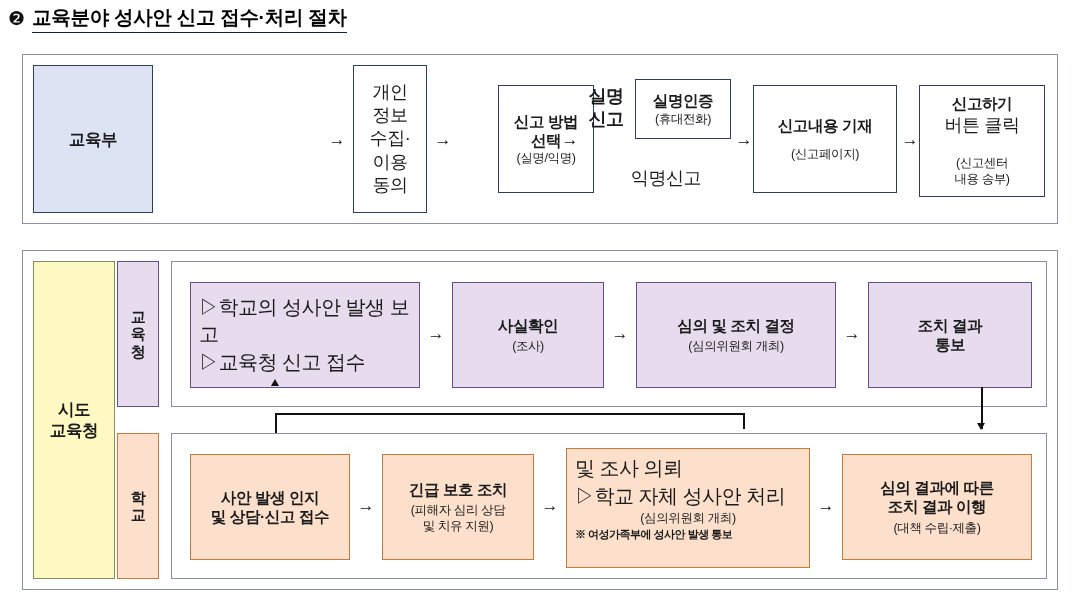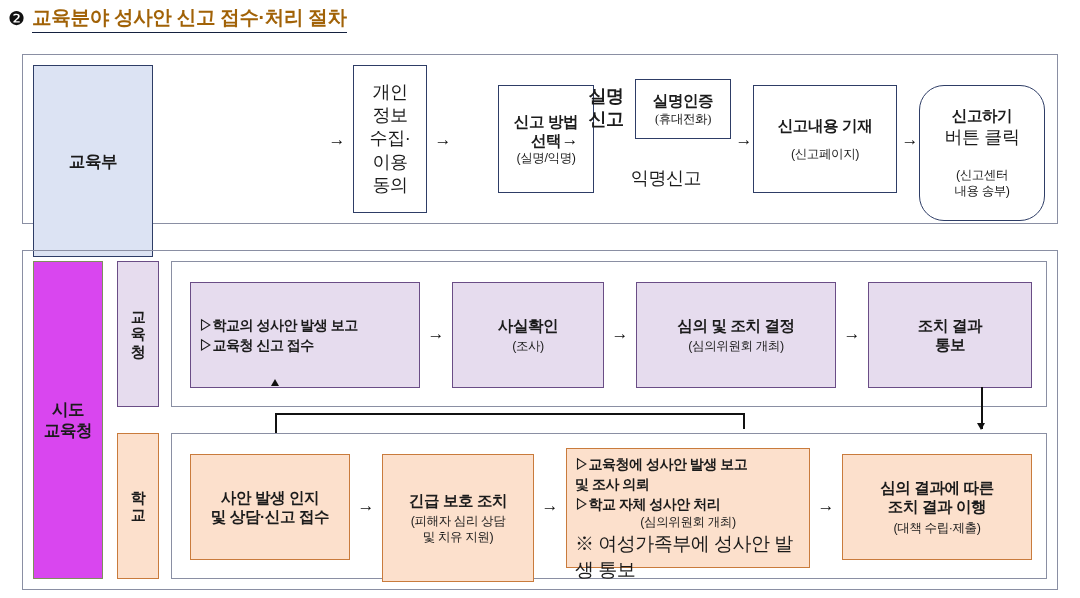--- a/index.html
+++ b/index.html
@@ -12,21 +12,21 @@
     overflow:hidden;
   }
   .title-row{
     position:absolute;left:8px;top:4px;
     display:flex;align-items:center;gap:7px;
   }
   .title-bullet{
     font-size:19px;line-height:1;color:#111;
   }
   .title-text{
-    font-size:19.5px;font-weight:bold;color:#a16207;
+    font-size:19.5px;font-weight:bold;color:#000000;
     letter-spacing:-0.3px;
     border-bottom:1.5px solid #14213f;
     padding-bottom:1px;
   }
 
   
   .sec-top{
     position:absolute;left:22px;top:54px;width:1036px;height:170px;
     border:1px solid #8a8fa3;
     box-sizing:border-box;
@@ -96,37 +96,37 @@
     border-left:4.5px solid transparent;border-right:4.5px solid transparent;
     border-bottom:7px solid #111;
   }
   .down-arrow-head{
     position:absolute;width:0;height:0;
     border-left:4.5px solid transparent;border-right:4.5px solid transparent;
     border-top:7px solid #111;
   }
   .bullet-line{
     display:flex;align-items:flex-start;gap:3px;
-    font-weight:bold;font-size:14px;line-height:1.35;letter-spacing:-0.5px;
+    font-weight:normal;font-size:20px;line-height:1.35;letter-spacing:-0.5px;
     width:100%;padding-left:8px;box-sizing:border-box;text-align:left;
   }
-  .bullet-line.plain{font-weight:normal;font-size:19px;}
+  .bullet-line.plain{font-weight:bold;font-size:11px;}
   .left-block{width:100%;display:flex;flex-direction:column;align-items:flex-start;gap:1px;}
 </style>
 </head>
 <body>
 
 <div class="title-row">
   <span class="title-bullet">❷</span>
   <span class="title-text">교육분야 성사안 신고 접수·처리 절차</span>
 </div>
 
 <div class="sec-top">
 
-  <div class="box b-blue" style="left:10px;top:10px;width:120px;height:192px;">
+  <div class="box b-blue" style="left:10px;top:10px;width:120px;height:148px;">
     <span class="t-b" style="font-size:16.5px;">교육부</span>
   </div>
 
 
   <div class="arrow" style="left:300px;top:75px;width:28px;height:20px;">→</div>
 
   <div class="box b-white" style="left:330px;top:10px;width:74px;height:148px;">
     <span class="t-n">개인</span>
     <span class="t-n">정보</span>
     <span class="t-n">수집·</span>
@@ -142,49 +142,49 @@
     <span class="t-s">(실명/익명)</span>
   </div>
 
   <div class="arrow" style="left:534px;top:75px;width:26px;height:20px;">→</div>
 
   <div class="box b-none" style="left:556px;top:30px;width:54px;height:46px;font-weight:bold;">
     <span class="t-n" style="white-space:pre-line;">실명
 신고</span>
   </div>
 
-  <div class="box b-white" style="left:612px;top:24px;width:96px;height:60px;font-family:Liberation Serif, serif;">
+  <div class="box b-white" style="left:612px;top:24px;width:96px;height:60px;">
     <span class="t-b">실명인증</span>
     <span class="t-s">(휴대전화)</span>
   </div>
 
   <div class="box b-none" style="left:578px;top:112px;width:130px;height:24px;">
     <span class="t-n">익명신고</span>
   </div>
 
   <div class="arrow" style="left:708px;top:75px;width:26px;height:20px;">→</div>
 
   <div class="box b-white" style="left:730px;top:30px;width:144px;height:108px;">
     <span class="t-b">신고내용 기재</span>
     <span class="t-s" style="margin-top:11px;">(신고페이지)</span>
   </div>
 
   <div class="arrow" style="left:876px;top:75px;width:22px;height:20px;">→</div>
 
-  <div class="box b-white" style="left:896px;top:30px;width:126px;height:136px;border-radius:25px;">
+  <div class="box b-white" style="left:896px;top:30px;width:126px;height:112px;">
     <span class="t-b">신고하기</span>
     <span class="t-n">버튼 클릭</span>
     <span class="t-s" style="white-space:pre-line;margin-top:18px;">(신고센터
 내용 송부)</span>
   </div>
 </div>
 
 <div class="sec-bot">
 
-  <div class="box b-peach" style="left:10px;top:10px;width:70px;height:318px;background:#d946ef;border:1px solid #7f8f5e;">
+  <div class="box b-peach" style="left:10px;top:10px;width:82px;height:318px;background:#fef9c3;border:1px solid #7f8f5e;">
     <span class="t-b" style="white-space:pre-line;font-size:16.5px;">시도
 교육청</span>
   </div>
 
   <div class="box b-purple" style="left:94px;top:10px;width:42px;height:146px;">
     <span class="t-vert" style="white-space:pre-line;">교
 육
 청</span>
   </div>
 
@@ -234,31 +234,30 @@
 
   <div class="inner-box" style="left:148px;top:182px;width:876px;height:146px;">
 
     <div class="box b-peach" style="left:18px;top:20px;width:160px;height:106px;">
       <span class="t-b" style="white-space:pre-line;">사안 발생 인지
 및 상담·신고 접수</span>
     </div>
 
     <div class="arrow" style="left:180px;top:62px;width:28px;height:20px;">→</div>
 
-    <div class="box b-peach" style="left:210px;top:20px;width:152px;height:128px;">
+    <div class="box b-peach" style="left:210px;top:20px;width:152px;height:106px;">
       <span class="t-b">긴급 보호 조치</span>
       <span class="t-s" style="white-space:pre-line;margin-top:3px;">(피해자 심리 상담
 및 치유 지원)</span>
     </div>
 
     <div class="arrow" style="left:364px;top:62px;width:28px;height:20px;">→</div>
 
     <div class="box b-peach" style="left:394px;top:14px;width:244px;height:120px;justify-content:flex-start;padding-top:6px;">
       <div class="left-block">
-        <div class="bullet-line">▷교육청에 성사안 발생 보고</div>
         <div class="bullet-line">   및 조사 의뢰</div>
         <div class="bullet-line">▷학교 자체 성사안 처리</div>
       </div>
       <span class="t-s">(심의위원회 개최)</span>
       <div class="bullet-line plain" style="margin-top:1px;">※ 여성가족부에 성사안 발생 통보</div>
     </div>
 
     <div class="arrow" style="left:640px;top:62px;width:28px;height:20px;">→</div>
 
     <div class="box b-peach" style="left:670px;top:20px;width:190px;height:106px;">

